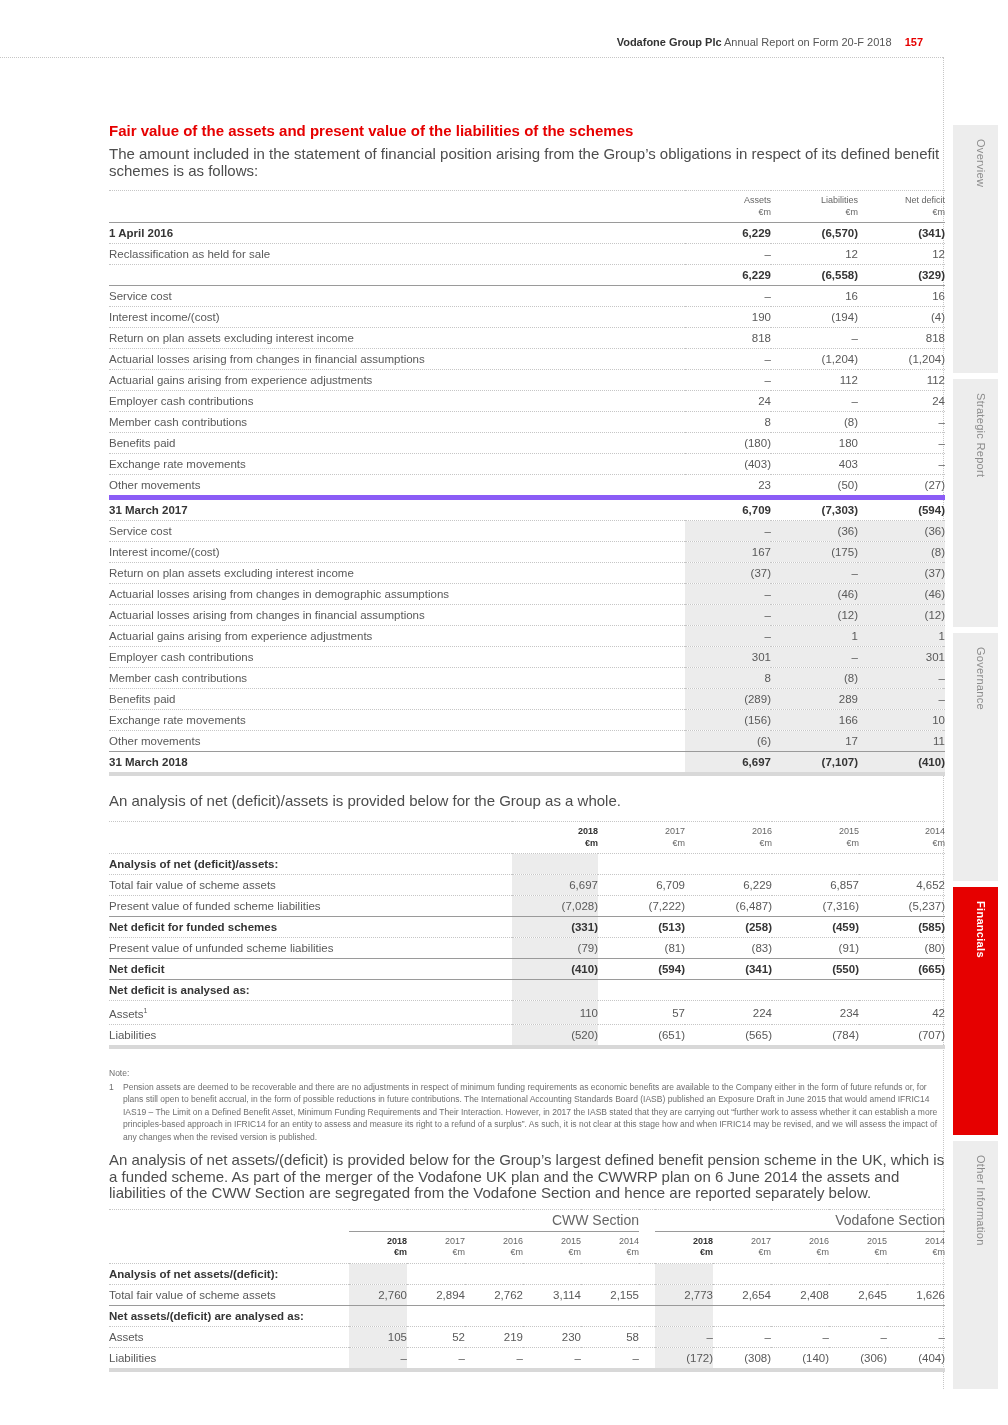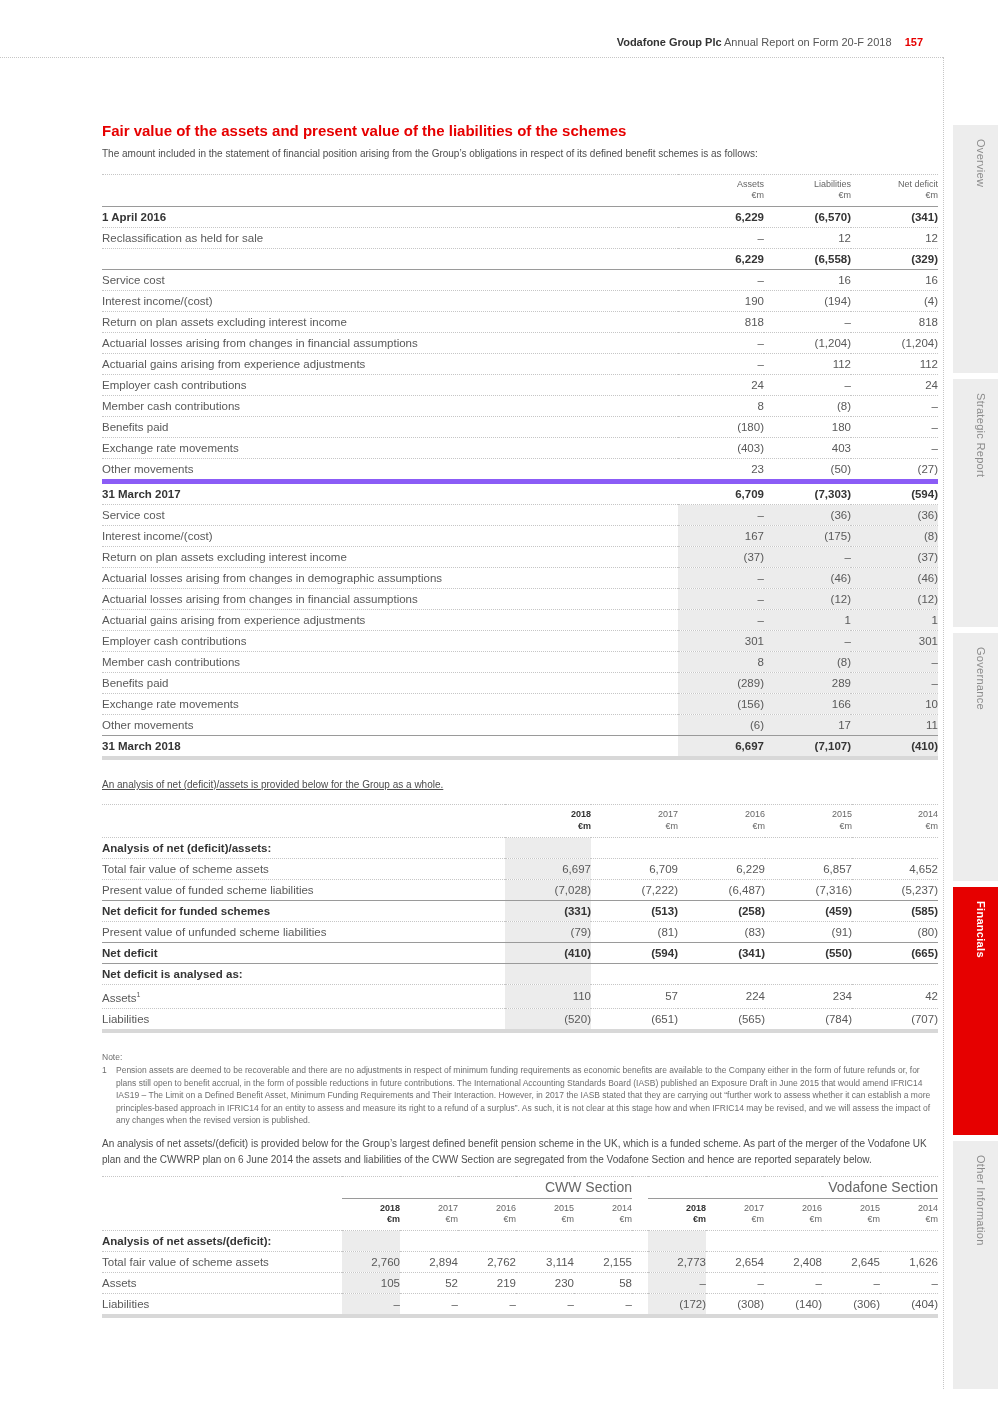--- a/index.html
+++ b/index.html
@@ -24,24 +24,24 @@
     display:flex; justify-content:center;
   }
   .tab-label {
     writing-mode:vertical-rl; font-size:11px; color:#8c8c8c; padding-top:14px;
     letter-spacing:0.3px; white-space:nowrap;
   }
   .tab.active { background:#e60000; }
   .tab.active .tab-label { color:#fff; font-weight:bold; }
 
   
-  .content { position:absolute; left:102px; top:122px; width:836px; }
+  .content { position:absolute; left:109px; top:122px; width:836px; }
   h1.title { font-size:15px; font-weight:bold; color:#e60000; margin-bottom:7px; }
-  .para { font-size:10px; color:#4d4d4d; line-height:16.5px; margin-bottom:11px; }
-  .para-mid { margin-top:16px;text-decoration:underline; }
+  .para { font-size:15px; color:#4d4d4d; line-height:16.5px; margin-bottom:11px; }
+  .para-mid { margin-top:16px; }
 
   table { border-collapse:collapse; table-layout:fixed; width:836px; border-top:1px dotted #c6c6c6; }
   #t1 { margin-bottom:17px; }
   #t2 { margin-bottom:18px; }
   th.hdr {
     font-size:9px; color:#666; font-weight:normal; text-align:right;
     vertical-align:bottom; padding:4px 0 4px; line-height:1.3;
     border-bottom:1px dotted #c6c6c6;
   }
   th.hdr.b { font-weight:bold; color:#333; }
@@ -499,20 +499,34 @@
             <td class="val">2,762</td>
             <td class="val">3,114</td>
             <td class="val">2,155</td>
             <td class="gapc"></td>
             <td class="val shade">2,773</td>
             <td class="val">2,654</td>
             <td class="val">2,408</td>
             <td class="val">2,645</td>
             <td class="val">1,626</td>
           </tr>
+          <tr class="b t-solid">
+            <td class="lbl">Net assets/(deficit) are analysed as:</td>
+            <td class="val shade"></td>
+            <td class="val"></td>
+            <td class="val"></td>
+            <td class="val"></td>
+            <td class="val"></td>
+            <td class="gapc"></td>
+            <td class="val shade"></td>
+            <td class="val"></td>
+            <td class="val"></td>
+            <td class="val"></td>
+            <td class="val"></td>
+          </tr>
           <tr>
             <td class="lbl">Assets</td>
             <td class="val shade">105</td>
             <td class="val">52</td>
             <td class="val">219</td>
             <td class="val">230</td>
             <td class="val">58</td>
             <td class="gapc"></td>
             <td class="val shade">–</td>
             <td class="val">–</td>

